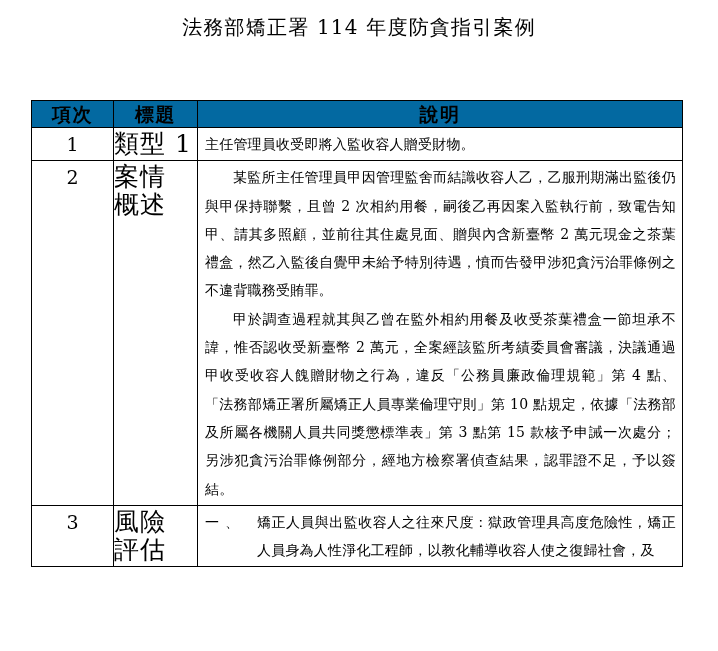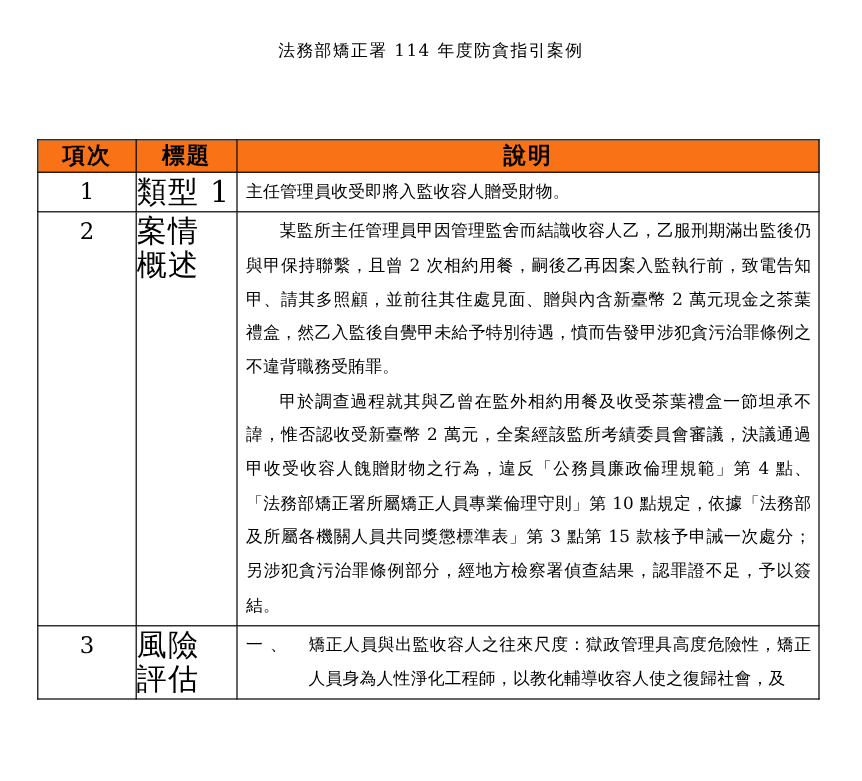--- a/index.html
+++ b/index.html
@@ -18,24 +18,24 @@
   .page {
     position: relative;
     width: 718px;
     height: 651px;
     background: #ffffff;
   }
 
   
   .doc-title {
     text-align: center;
-    font-size: 14px;
+    font-size: 20px;
     letter-spacing: 1.2px;
     line-height: 30px;
-    margin-top: 28px;
+    margin-top: 12px;
     font-weight: 500;
     white-space: nowrap;
   }
   .doc-subtitle {
     text-align: center;
     font-size: 20px;
     letter-spacing: 1.2px;
     line-height: 30px;
     margin-top: 6px;
     font-weight: 500;
@@ -54,21 +54,21 @@
     width: 651px;
     table-layout: fixed;
   }
   table.case-table td,
   table.case-table th {
     border: 1px solid #000000;
     padding: 0;
     vertical-align: top;
   }
   table.case-table thead th {
-    background: #f97316;
+    background: #0369a1;
     font-size: 19px;
     font-weight: 700;
     letter-spacing: 1.5px;
     text-align: center;
     height: 26px;
     line-height: 26px;
     vertical-align: middle;
   }
 
   col.c-seq   { width: 82px; }

